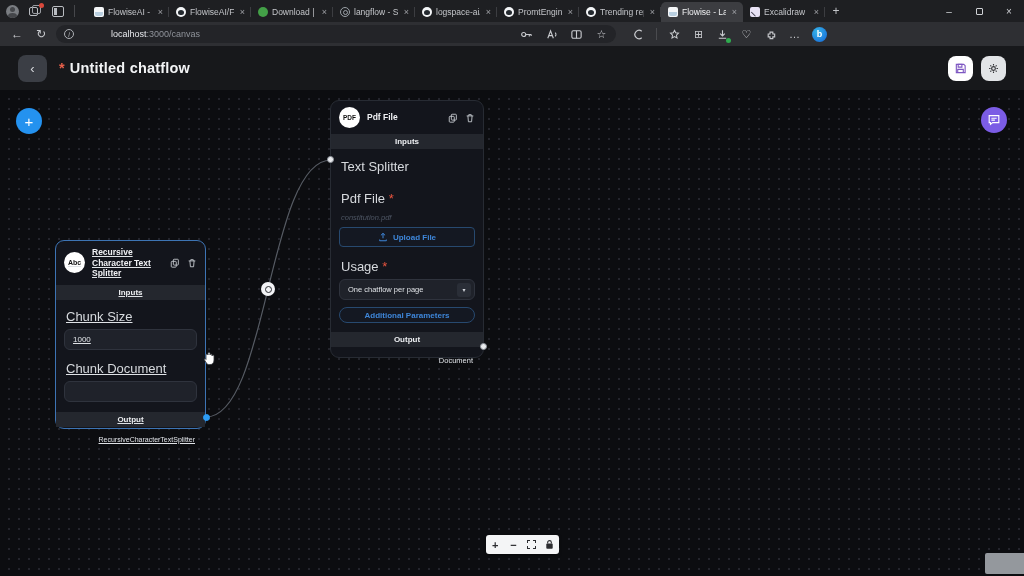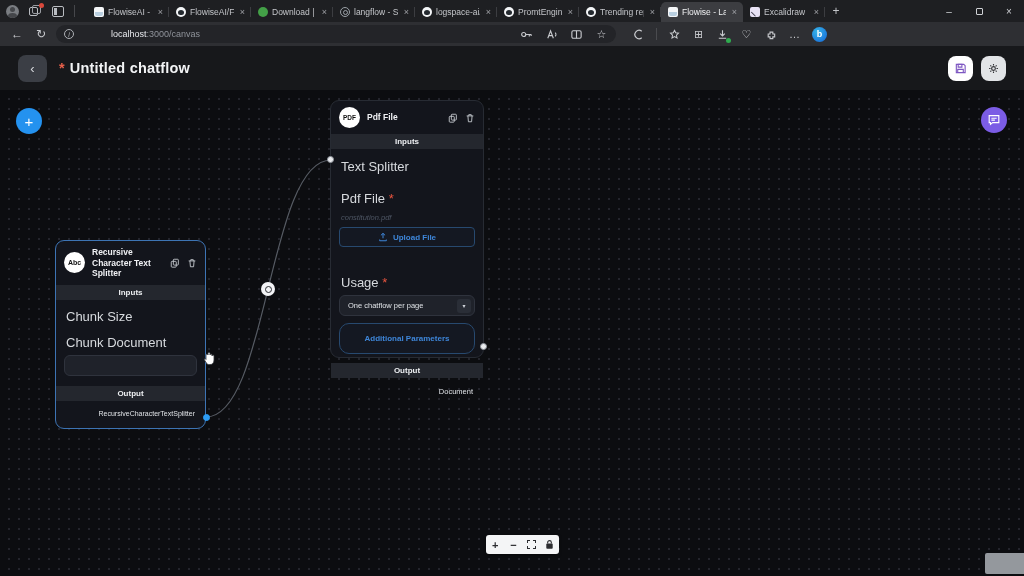--- a/index.html
+++ b/index.html
@@ -93,21 +93,21 @@
   .filename { font-size:7.5px; font-style:italic; color:#4d5563; padding:0 10px; }
   .fieldbox { margin:0 8px; background:#1f222a; border:1px solid #2f333d; border-radius:6px; height:21px;
     display:flex; align-items:center; padding:0 8px; font-size:8px; color:#dfe2e6; }
   .fieldbox input { background:transparent; border:none; outline:none; color:#dfe2e6; font-size:8px; width:100%;
     font-family:"Liberation Sans","DejaVu Sans",sans-serif; }
   .select-box { justify-content:space-between; font-size:7.5px; padding-right:3px; }
   .caret-box { width:14px; height:14px; background:#2a2e37; border-radius:3px; color:#cfd3d9; font-size:6px;
     display:flex; align-items:center; justify-content:center; }
   .btn-blue { margin:0 8px; height:20px; border:1px solid #27496f; border-radius:4px; background:rgba(22,32,46,.35);
     color:#3e86d9; font-size:8px; font-weight:bold; display:flex; align-items:center; justify-content:center; gap:5px; }
-  .btn-pill { border-radius:10px; height:31px; }
+  .btn-pill { border-radius:10px; height:16px; }
   .out-label { font-size:7.5px; color:#dfe2e6; text-align:right; padding:0 10px; }
 
   .handle { position:absolute; width:7px; height:7px; border-radius:50%; background:#e9ebee; border:1px solid #8b9097; z-index:4; }
   .handle.blue { background:#2d9cf4; border-color:#2d9cf4; }
   .edge-btn { position:absolute; width:14px; height:14px; border-radius:50%; background:#f2f3f5; z-index:4;
     display:flex; align-items:center; justify-content:center; }
   .edge-btn::after { content:""; width:5px; height:5px; border:1.5px solid #2b2e33; border-radius:50%; }
 
   .zoombar { position:absolute; left:486px; top:445px; width:73px; height:19px; background:#f4f5f6; border-radius:3px;
     display:flex; align-items:center; justify-content:space-around; z-index:5; box-shadow:0 1px 3px rgba(0,0,0,.5); }
@@ -279,36 +279,39 @@
     </svg>
 
     <div class="fab fab-add">+</div>
     <div class="fab fab-chat">
       <svg width="14" height="14" viewBox="0 0 16 16" fill="none" stroke="#ffffff" stroke-width="1.3">
           <path d="M2.5 3h11v8h-7L4 13v-2H2.5z"></path>
           <path d="M5 6h6M5 8.2h4"></path>
         </svg>
     </div>
 
-    <div class="node selected" style="left:55px; top:150px; width:151px; height:189px;">
+    <div class="node selected" style="left:55px; top:150px; width:151px; height:189px;text-decoration:underline;">
       <div class="node-head">
         <span class="node-badge" style="font-size:7px;">Abc</span>
         <span class="node-title">Recursive Character Text Splitter</span>
         <span class="node-hicons">
           <svg width="10" height="10" viewBox="0 0 12 12" fill="none" stroke="#c3c7cd" stroke-width="1.1">
               <rect x="4" y="1.5" width="6" height="7" rx="1"></rect>
               <rect x="1.5" y="4" width="6" height="7" rx="1"></rect>
             </svg>
           <svg width="10" height="10" viewBox="0 0 12 12" fill="none" stroke="#c3c7cd" stroke-width="1.1">
               <path d="M2 3.5h8M4.5 3.5V2h3v1.5M3.5 3.5l.6 7h3.8l.6-7"></path>
             </svg>
         </span>
       </div>
       <div class="section-bar">Inputs</div>
       <div class="fieldlabel" style="margin-top:9px;">Chunk Size</div>
+      <div class="fieldbox" style="margin-top:5px;">
+        <input type="text" value="1000" style="">
+      </div>
       <div class="fieldlabel" style="margin-top:11px;">Chunk Document</div>
       <div class="fieldbox" style="margin-top:5px;">
         <input type="text" value="" style="">
       </div>
       <div class="section-bar" style="margin-top:10px;">Output</div>
       <div class="out-label" style="margin-top:9px; font-size:7px;">RecursiveCharacterTextSplitter</div>
     </div>
 
     <div class="node" style="left:330px; top:10px; width:154px; height:258px;">
       <div class="node-head">
@@ -327,21 +330,21 @@
       <div class="section-bar">Inputs</div>
       <div class="fieldlabel" style="margin-top:10px;">Text Splitter</div>
       <div class="fieldlabel" style="margin-top:17px;"><span>Pdf File</span> <span class="req">*</span></div>
       <div class="filename" style="margin-top:7px;">constitution.pdf</div>
       <div class="btn-blue" style="margin-top:5px;">
         <svg width="10" height="10" viewBox="0 0 12 12" fill="none" stroke="#3e86d9" stroke-width="1.2">
             <path d="M6 7.5V1.8M3.5 4L6 1.6 8.5 4M2 9v1.5h8V9"></path>
           </svg>
         <span>Upload File</span>
       </div>
-      <div class="fieldlabel" style="margin-top:28px;"><span>Usage</span> <span class="req">*</span></div>
+      <div class="fieldlabel" style="margin-top:12px;"><span>Usage</span> <span class="req">*</span></div>
       <div class="fieldbox select-box" style="margin-top:5px;">
         <span>One chatflow per page</span>
         <span class="caret-box">▾</span>
       </div>
       <div class="btn-blue btn-pill" style="margin-top:7px;">
         <span>Additional Parameters</span>
       </div>
       <div class="section-bar" style="margin-top:9px;">Output</div>
       <div class="out-label" style="margin-top:9px;">Document</div>
     </div>

